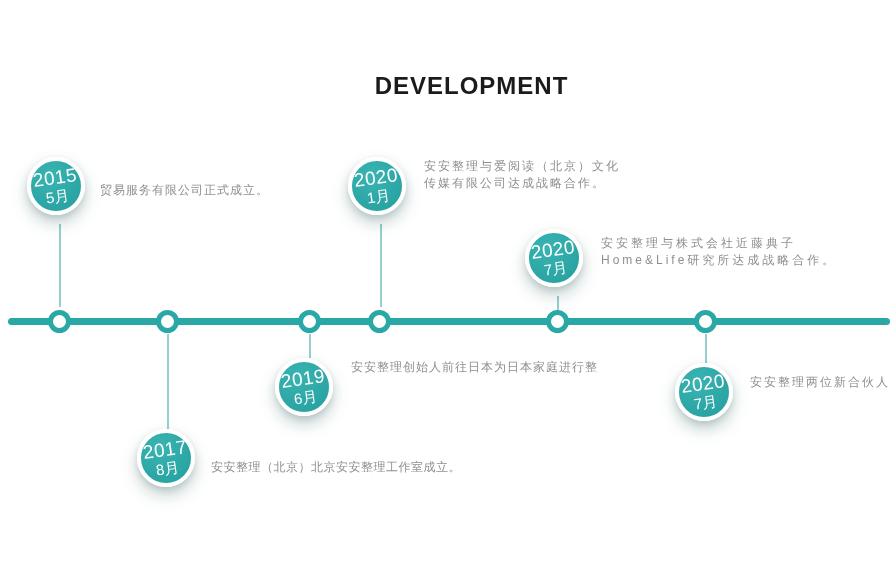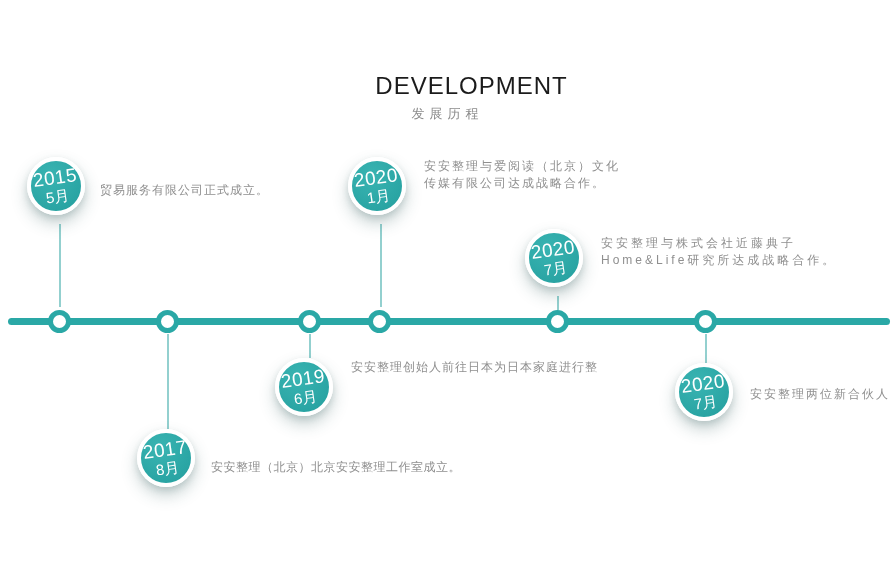--- a/index.html
+++ b/index.html
@@ -8,21 +8,21 @@
   .stage {
     position:relative;
     width:895px; height:571px;
     background:#ffffff;
     overflow:hidden;
   }
 
   
   .header { position:absolute; left:0; right:0; top:72px; text-align:center; }
   .title {
-    font-size:24px; font-weight:400; color:#1b1b1b; letter-spacing:1px;padding-left:48px;
+    font-size:24px; font-weight:700; color:#1b1b1b; letter-spacing:1px;padding-left:48px;
   }
   .subtitle {
     margin-top:5px; font-size:13px; color:#8c8c8c; letter-spacing:5px;
   }
 
   
   .tl-line {
     position:absolute; left:8px; top:318px; width:882px; height:7px;
     background:#2aa8a6; border-radius:3.5px; z-index:2;
   }
@@ -76,30 +76,29 @@
   .e3 .desc      { left:424px; top:158px; letter-spacing:2px; }
   
   .e4 .connector { left:557px; top:296px; height:14px; }
   .e4 .node      { left:546px; }
   .e4 .bubble    { left:525px; top:229px; }
   .e4 .desc      { left:601px; top:229px; letter-spacing:3px;margin-top:6px; }
   
   .e5 .connector { left:705px; top:334px; height:29px; }
   .e5 .node      { left:694px; }
   .e5 .bubble    { left:675px; top:363px; }
-  .e5 .desc      { left:750px; top:374px; letter-spacing:2px;margin-top:12px; }
+  .e5 .desc      { left:750px; top:374px; letter-spacing:2px; }
 </style>
 </head>
 <body>
 
 <div class="stage">
 
   <div class="header">
     <div class="title">DEVELOPMENT</div>
-    <div class="subtitle">发展历程</div>
   </div>
 
   <div class="tl-line"></div>
 
   <div class="e0">
     <div class="connector"></div>
     <div class="node"></div>
     <div class="bubble">
       <div class="bubble-text">
         <div class="year">2015</div>

